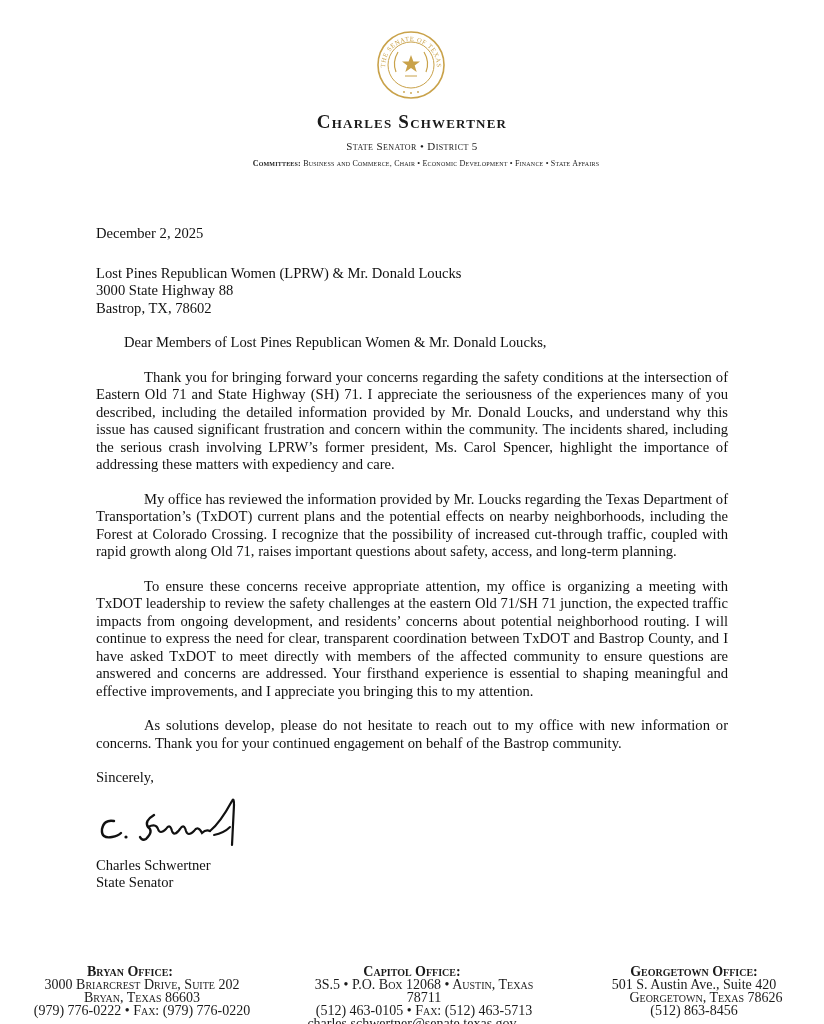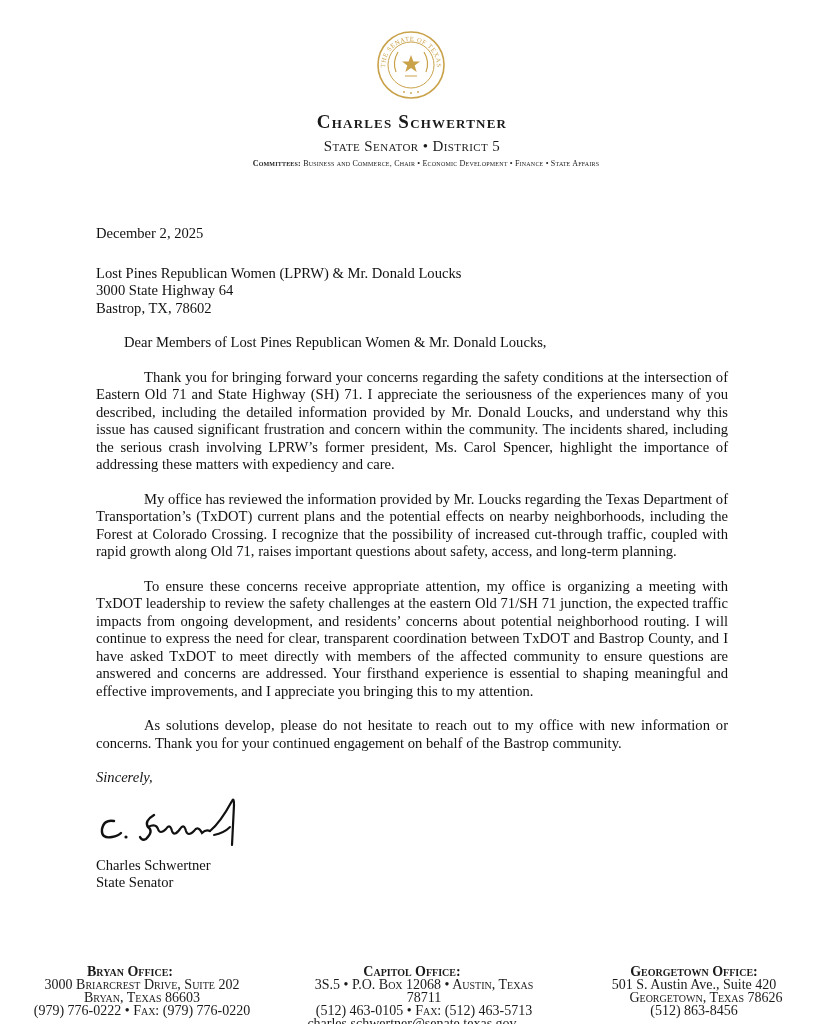--- a/index.html
+++ b/index.html
@@ -31,21 +31,21 @@
     }
     .lh-name {
       font-size: 19px;
       font-weight: bold;
       font-variant: small-caps;
       letter-spacing: 1.2px;
       color: #1a1a1a;
       line-height: 24px;
     }
     .lh-title {
-      font-size: 15px;
+      font-size: 11px;
       font-variant: small-caps;
       letter-spacing: 0.4px;
       margin-top: 5px;
       line-height: 14px;
       color: #1a1a1a;
     }
     .lh-committees {
       font-size: 8px;
       font-variant: small-caps;
       letter-spacing: 0.2px;
@@ -78,21 +78,20 @@
       margin-top: 17px;
       margin-left: 28px;
     }
     .para {
       margin-top: 17px;
       text-align: justify;
       text-indent: 48px;
     }
     .closing {
       margin-top: 17px;
-      font-style: italic;
     }
     .signature {
       display: block;
       margin-top: 6px;
       margin-bottom: 4px;
       width: 160px;
       height: 60px;
     }
     .footer {
       position: absolute;
@@ -146,21 +145,21 @@
     <b>Committees:</b>
     <span>Business and Commerce, Chair • Economic Development • Finance • State Affairs</span>
   </div>
 </div>
 
 <div class="body-text">
   <div class="date">December 2, 2025</div>
 
   <div class="recipient">
     <div>Lost Pines Republican Women (LPRW) &amp; Mr. Donald Loucks</div>
-    <div>3000 State Highway 64</div>
+    <div>3000 State Highway 88</div>
     <div>Bastrop, TX, 78602</div>
   </div>
 
   <div class="salutation">Dear Members of Lost Pines Republican Women &amp; Mr. Donald Loucks,</div>
 
   <div class="para">Thank you for bringing forward your concerns regarding the safety conditions at the intersection of Eastern Old 71 and State Highway (SH) 71. I appreciate the seriousness of the experiences many of you described, including the detailed information provided by Mr. Donald Loucks, and understand why this issue has caused significant frustration and concern within the community. The incidents shared, including the serious crash involving LPRW’s former president, Ms. Carol Spencer, highlight the importance of addressing these matters with expediency and care.</div>
   <div class="para">My office has reviewed the information provided by Mr. Loucks regarding the Texas Department of Transportation’s (TxDOT) current plans and the potential effects on nearby neighborhoods, including the Forest at Colorado Crossing. I recognize that the possibility of increased cut-through traffic, coupled with rapid growth along Old 71, raises important questions about safety, access, and long-term planning.</div>
   <div class="para">To ensure these concerns receive appropriate attention, my office is organizing a meeting with TxDOT leadership to review the safety challenges at the eastern Old 71/SH 71 junction, the expected traffic impacts from ongoing development, and residents’ concerns about potential neighborhood routing. I will continue to express the need for clear, transparent coordination between TxDOT and Bastrop County, and I have asked TxDOT to meet directly with members of the affected community to ensure questions are answered and concerns are addressed. Your firsthand experience is essential to shaping meaningful and effective improvements, and I appreciate you bringing this to my attention.</div>
   <div class="para">As solutions develop, please do not hesitate to reach out to my office with new information or concerns. Thank you for your continued engagement on behalf of the Bastrop community.</div>
 

